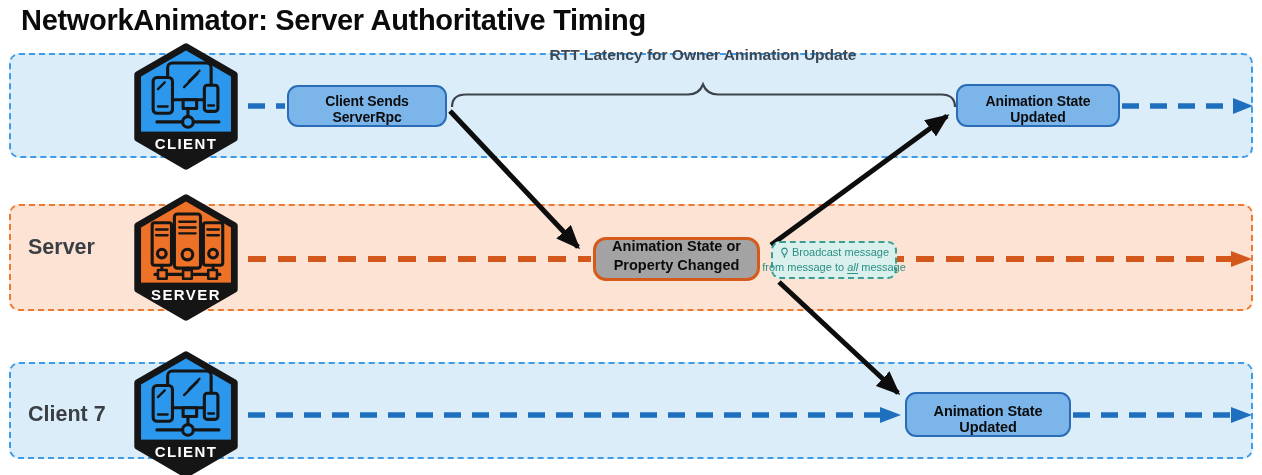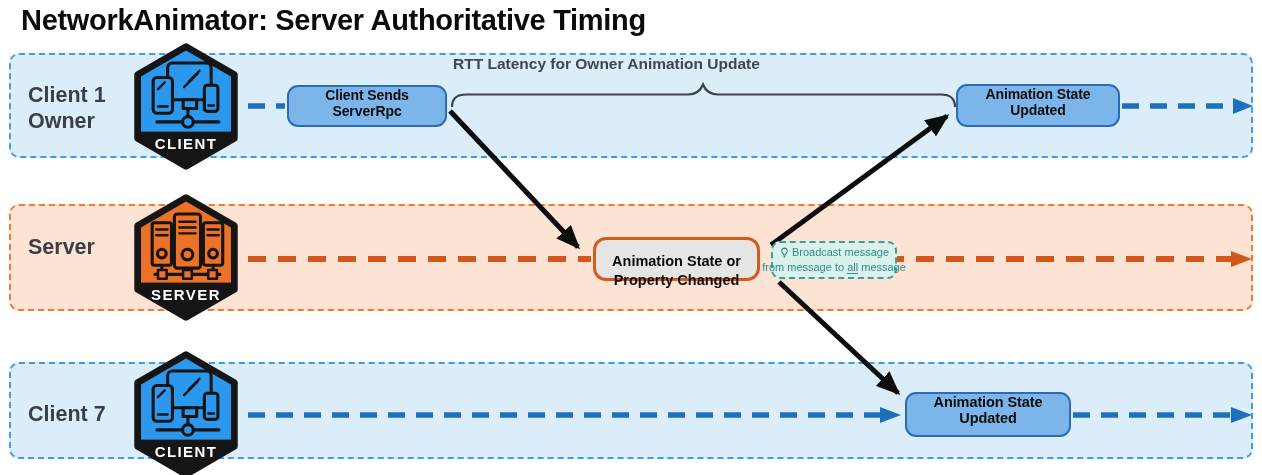--- a/index.html
+++ b/index.html
@@ -20,61 +20,59 @@
   .lane-1 { top:53px;  height:105px; }
   .lane-2 { top:204px; height:107px; }
   .lane-3 { top:362px; height:97px;  }
   .lane-label {
     position:absolute; left:28px; z-index:3; font-size:21.5px; font-weight:bold;
     color:#3a3f45; line-height:26px; white-space:pre-line;
   }
   .hexagon { position:absolute; left:128px; width:116px; height:133px; z-index:7; }
   .node {
     position:absolute; z-index:5; box-sizing:border-box;
-    display:flex; align-items:flex-start; justify-content:center; text-align:center;
+    display:flex; align-items:flex-end; justify-content:center; text-align:center;
     font-weight:bold; color:#0c0c0c;
   }
   .node-blue {
     background:#7cb5ea; border:2.5px solid #2a6db6; border-radius:11px;
     font-size:14px; letter-spacing:-0.1px;
   }
   .node-orange {
-    background:#e5e5e5; border:3px solid #d55b1d; border-radius:13px;
-    font-size:14.5px; line-height:1.32; padding:12px 8px;
+    background:#a3a3a3; border:3px solid #d55b1d; border-radius:13px;
+    font-size:14.5px; line-height:1.32; padding:3px 8px;
   }
   .note {
     position:absolute; z-index:6; box-sizing:border-box;
     background:#daf0ec; border:2px dashed #3a9e94; border-radius:9px;
     color:#2a8f85; font-size:11px; line-height:1.35; font-weight:normal;
     display:flex; flex-direction:column; align-items:center; justify-content:center;
     text-align:right; padding:2px 3px;margin-left:12px;
   }
   .note .l1 { display:flex; align-items:center; gap:2px; white-space:nowrap; }
   .note .l2 { white-space:nowrap; }
-  .note u { text-underline-offset:1.5px; }
+  .note u { text-underline-offset:1.5px;font-style:italic; }
   .brace-label {
-    position:absolute; left:453px; top:55px; width:500px; z-index:2;
-    text-align:left; font-size:15.5px; font-weight:bold; color:#3d4752;
+    position:absolute; left:453px; top:46px; width:500px; z-index:2;
+    text-align:center; font-size:15.5px; font-weight:bold; color:#3d4752;
   }
   .overlay { position:absolute; left:0; top:0; z-index:4; pointer-events:none; }
   .badge-text { font-size:15.5px; font-weight:bold; letter-spacing:1.5px; fill:#ffffff; }
 </style>
 </head>
 <body>
 
 <div class="canvas">
 
   <div class="page-title">NetworkAnimator: Server Authoritative Timing</div>
 
   <div class="lane lane-client lane-1"></div>
   <div class="lane lane-server lane-2"></div>
   <div class="lane lane-client lane-3"></div>
 
-  <div class="lane-label" style="top:82px;">Client 1
-Owner</div>
   <div class="lane-label" style="top:234px;">Server</div>
   <div class="lane-label" style="top:401px;">Client 7</div>
 
   <div class="brace-label">RTT Latency for Owner Animation Update</div>
 
   <svg class="overlay" width="1262" height="475" viewBox="0 0 1262 475">
     <defs>
       <marker id="mkblack" markerUnits="userSpaceOnUse" markerWidth="24" markerHeight="20" refX="21" refY="10" orient="auto">
         <path d="M0,0 L24,10 L0,20 Z" fill="#0d0d0d"></path>
       </marker>

